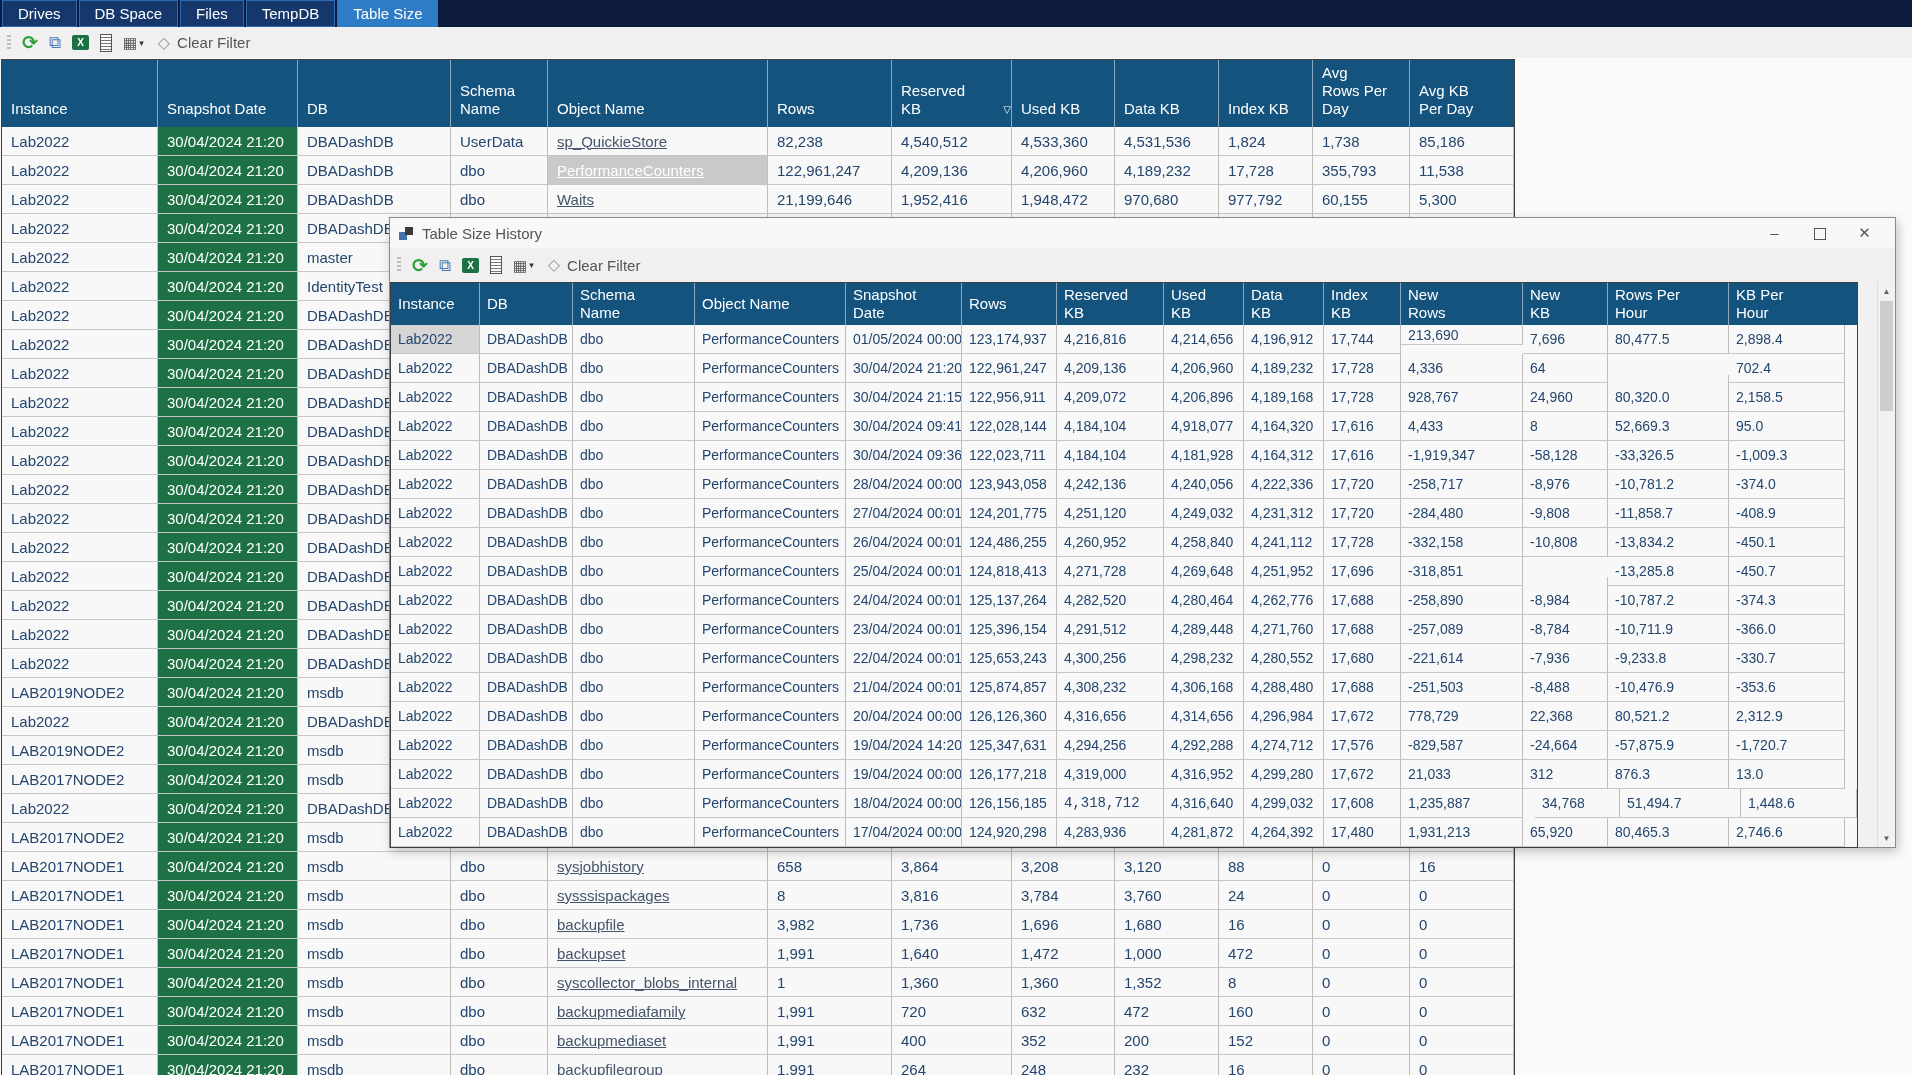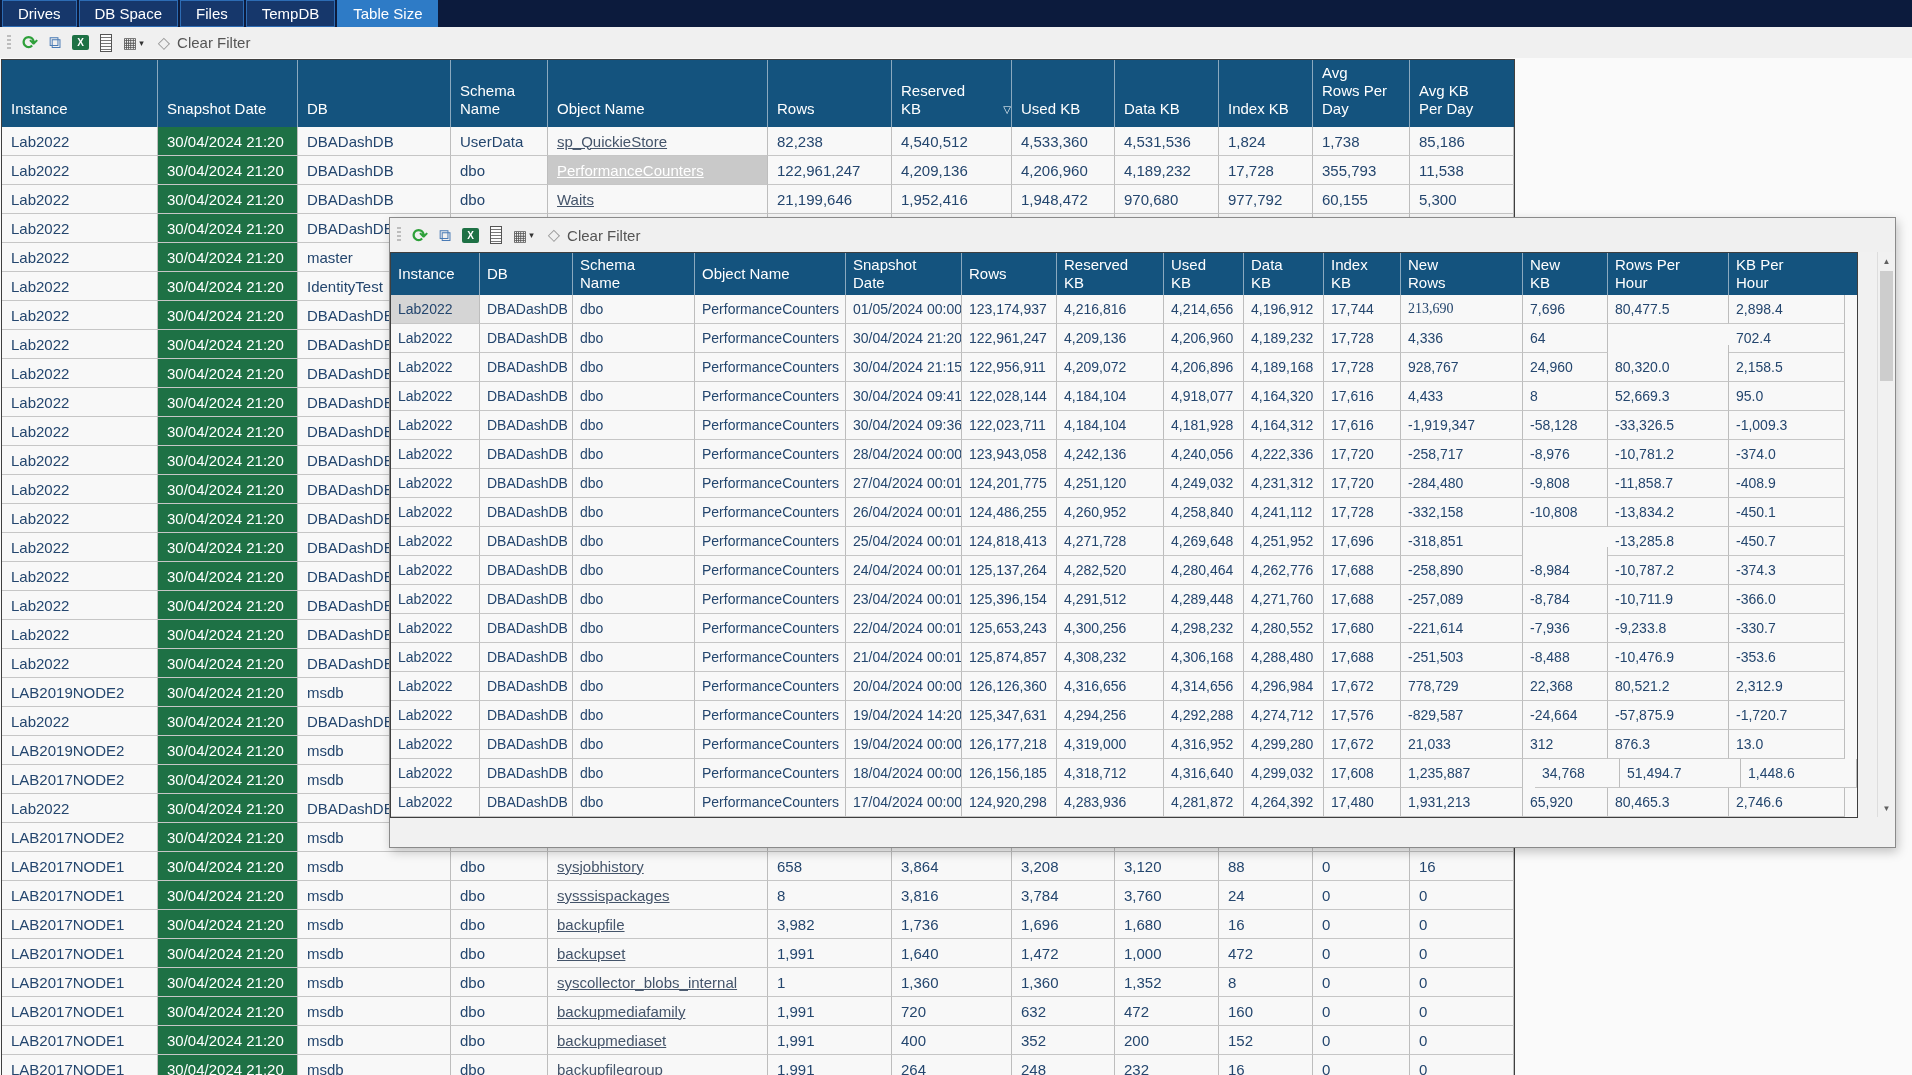--- a/index.html
+++ b/index.html
@@ -602,20 +602,29 @@
       <div class="cell" style="width: 120px; height: 29px;">264</div>
       <div class="cell" style="width: 103px; height: 29px;">248</div>
       <div class="cell" style="width: 104px; height: 29px;">232</div>
       <div class="cell" style="width: 94px; height: 29px;">16</div>
       <div class="cell" style="width: 97px; height: 29px;">0</div>
       <div class="cell" style="width: 104px; height: 29px;">0</div>
     </div>
   </div>
 
 <div class="dialog dlg">
+  <div class="dlg-title">
+    <span class="win-icon"></span>
+    <span class="dlg-title-text">Table Size History</span>
+    <span class="win-btns">
+      <span class="wbtn">–</span>
+      <span class="wbtn"><span class="maxbox"></span></span>
+      <span class="wbtn">✕</span>
+    </span>
+  </div>
   <div class="toolbar dlg-toolbar">
     <span class="grip"></span>
     <span class="ic refresh">⟳</span>
     <span class="ic copy">⧉</span>
     <span class="excel">X</span>
     <span class="colsicon"></span>
     <span class="charticon-wrap">
       <span class="ic charticon">▦</span>
       <span class="caret">▾</span>
     </span>
@@ -684,21 +693,21 @@
           <div class="cell sel-light" style="width: 89px; height: 29px;">Lab2022</div>
           <div class="cell" style="width: 93px; height: 29px;">DBADashDB</div>
           <div class="cell" style="width: 122px; height: 29px;">dbo</div>
           <div class="cell" style="width: 151px; height: 29px;">PerformanceCounters</div>
           <div class="cell" style="width: 116px; height: 29px;">01/05/2024 00:00</div>
           <div class="cell" style="width: 95px; height: 29px;">123,174,937</div>
           <div class="cell" style="width: 107px; height: 29px;">4,216,816</div>
           <div class="cell" style="width: 80px; height: 29px;">4,214,656</div>
           <div class="cell" style="width: 80px; height: 29px;">4,196,912</div>
           <div class="cell" style="width: 77px; height: 29px;">17,744</div>
-          <div class="cell" style="width: 122px; height: 29px; font-family: Liberation Serif, serif;">213,690</div>
+          <div class="cell" style="width: 122px; height: 20px;">213,690</div>
           <div class="cell" style="width: 85px; height: 29px;">7,696</div>
           <div class="cell" style="width: 121px; height: 29px;">80,477.5</div>
           <div class="cell" style="width: 116px; height: 29px;">2,898.4</div>
         </div>
         <div class="grid-row" style="height: 29px;">
           <div class="cell" style="width: 89px; height: 29px;">Lab2022</div>
           <div class="cell" style="width: 93px; height: 29px;">DBADashDB</div>
           <div class="cell" style="width: 122px; height: 29px;">dbo</div>
           <div class="cell" style="width: 151px; height: 29px;">PerformanceCounters</div>
           <div class="cell" style="width: 116px; height: 29px;">30/04/2024 21:20</div>
@@ -936,21 +945,21 @@
           <div class="cell" style="width: 121px; height: 29px;">876.3</div>
           <div class="cell" style="width: 116px; height: 29px;">13.0</div>
         </div>
         <div class="grid-row" style="height: 29px;">
           <div class="cell" style="width: 89px; height: 29px;">Lab2022</div>
           <div class="cell" style="width: 93px; height: 29px;">DBADashDB</div>
           <div class="cell" style="width: 122px; height: 29px;">dbo</div>
           <div class="cell" style="width: 151px; height: 29px;">PerformanceCounters</div>
           <div class="cell" style="width: 116px; height: 29px;">18/04/2024 00:00</div>
           <div class="cell" style="width: 95px; height: 29px;">126,156,185</div>
-          <div class="cell" style="width: 107px; height: 29px;">4,318,712</div>
+          <div class="cell" style="width: 107px; height: 29px; font-family: Liberation Mono, monospace;">4,318,712</div>
           <div class="cell" style="width: 80px; height: 29px;">4,316,640</div>
           <div class="cell" style="width: 80px; height: 29px;">4,299,032</div>
           <div class="cell" style="width: 77px; height: 29px;">17,608</div>
           <div class="cell" style="width: 122px; height: 29px;">1,235,887</div>
           <div class="cell" style="width: 85px; height: 29px; margin-left: 12px;">34,768</div>
           <div class="cell" style="width: 121px; height: 29px;">51,494.7</div>
           <div class="cell" style="width: 116px; height: 29px;">1,448.6</div>
         </div>
         <div class="grid-row" style="height: 29px;">
           <div class="cell" style="width: 89px; height: 29px;">Lab2022</div>

